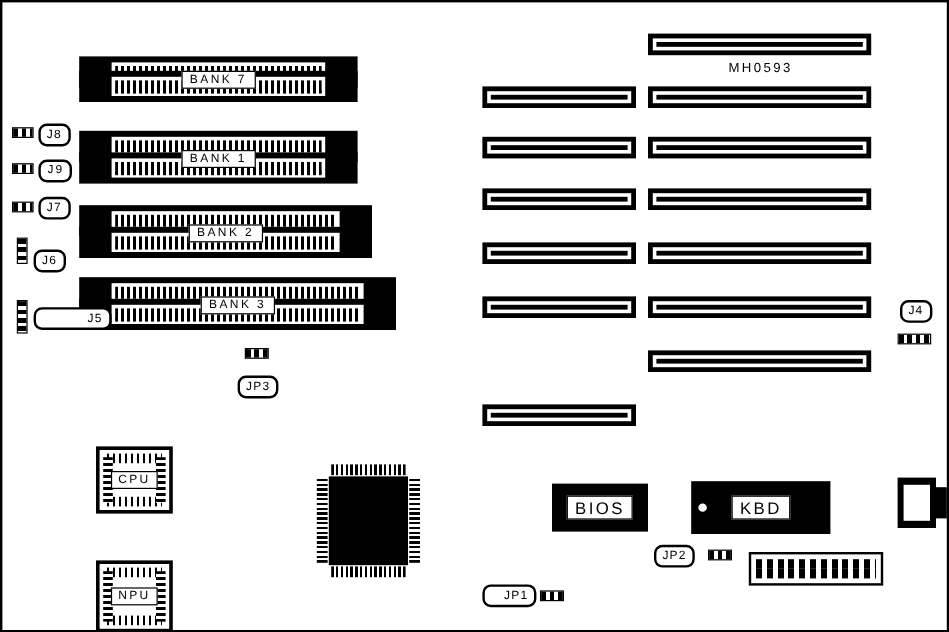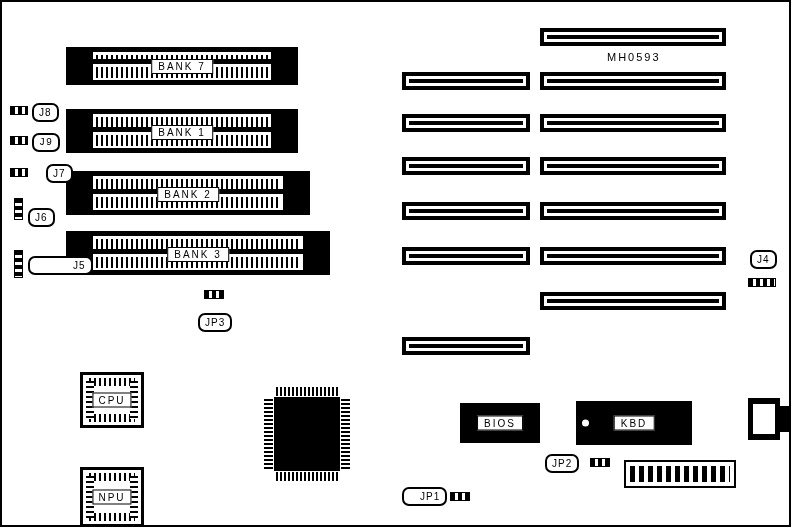--- a/index.html
+++ b/index.html
@@ -121,21 +121,21 @@
   .socket .txt{
     position:absolute;left:50%;top:50%;transform:translate(-50%,-50%);
     border:1px solid #000;background:#fff;font-size:10px;letter-spacing:2px;padding:1px 5px;
   }
   
   .dip{
     position:absolute;background:#000;box-sizing:border-box;
   }
   .dip .txt{
     position:absolute;left:50%;top:50%;transform:translate(-50%,-50%);
-    background:#fff;border:1px solid #000;font-size:10px;letter-spacing:2px;padding:1px 6px;
+    background:#fff;border:1px solid #000;font-size:14px;letter-spacing:2px;padding:1px 6px;
   }
   .dip .notch{
     position:absolute;left:6px;top:50%;transform:translateY(-50%);
     width:7px;height:7px;border-radius:50%;background:#fff;
   }
   
   .pins{
     position:absolute;
     background:repeating-linear-gradient(to right,#000 0 4px,#fff 4px 7px);
     border:1px solid #000;
@@ -301,21 +301,21 @@
       <div class="core"></div>
     </div>
 
   <div class="pins" style="left:8px;top:104px;width:18px;height:9px;"></div>
   <div class="tag" style="left:30px;top:101px;">J8</div>
 
   <div class="pins" style="left:8px;top:134px;width:18px;height:9px;"></div>
   <div class="tag" style="left:30px;top:131px;font-family:Liberation Mono, monospace;">J9</div>
 
   <div class="pins" style="left:8px;top:166px;width:18px;height:9px;"></div>
-  <div class="tag" style="left:44px;top:162px;">J7</div>
+  <div class="tag" style="left:30px;top:162px;">J7</div>
 
   <div class="pinsv" style="left:12px;top:196px;width:9px;height:22px;"></div>
   <div class="tag" style="left:26px;top:206px;">J6</div>
 
   <div class="pinsv" style="left:12px;top:248px;width:9px;height:28px;"></div>
   <div class="tag" style="left:26px;top:254px;padding-left:43px;">J5</div>
 
   <div class="tag" style="left:748px;top:248px;">J4</div>
   <div class="pins" style="left:746px;top:276px;width:28px;height:9px;"></div>
 

